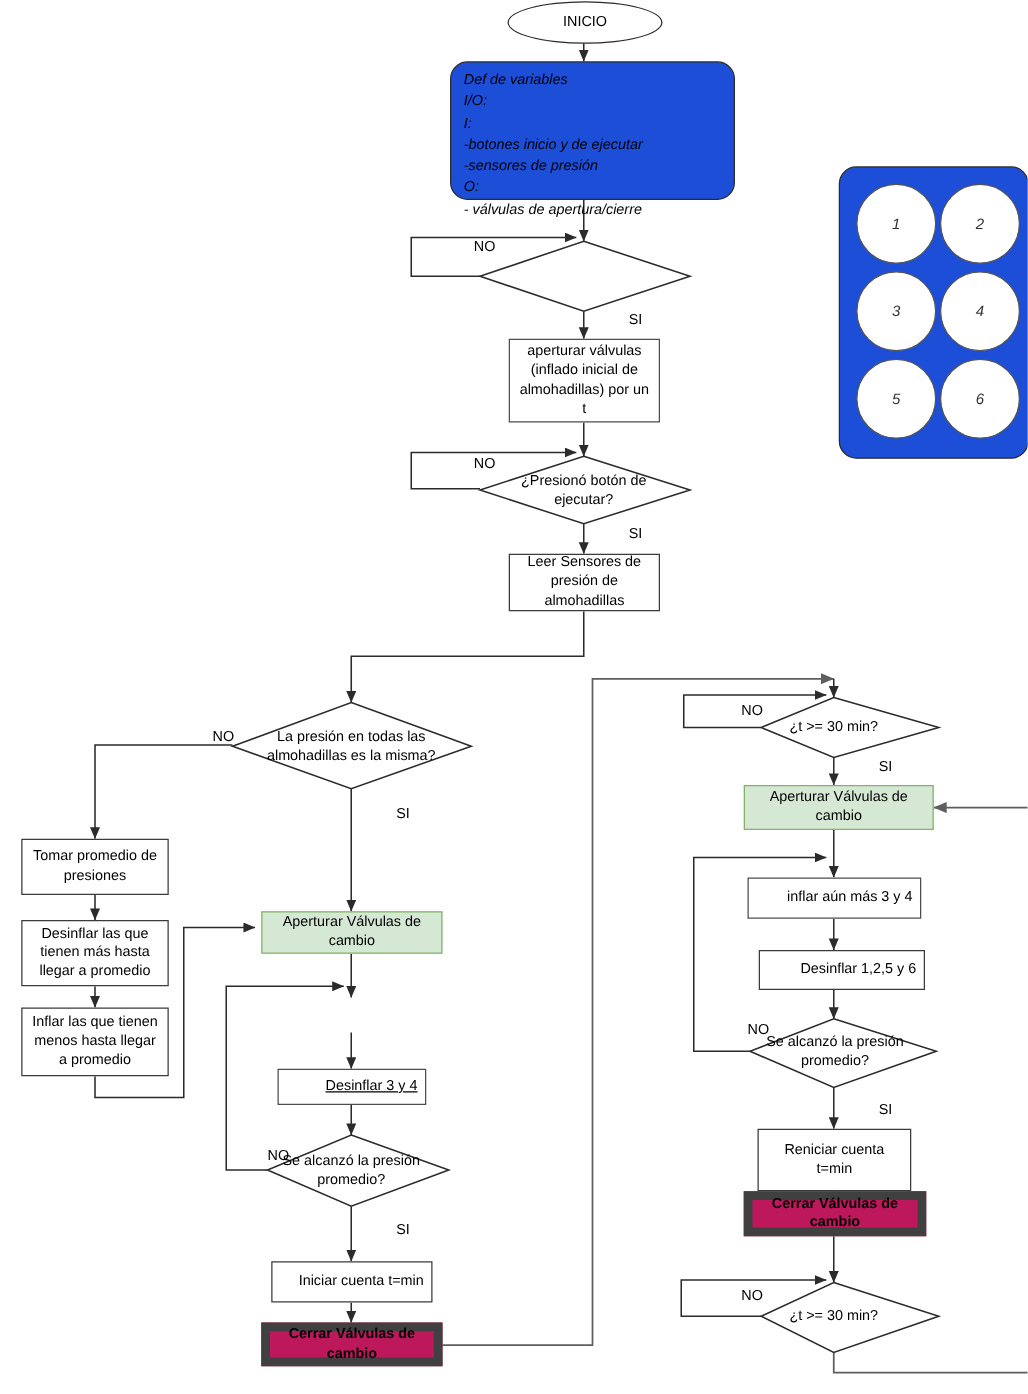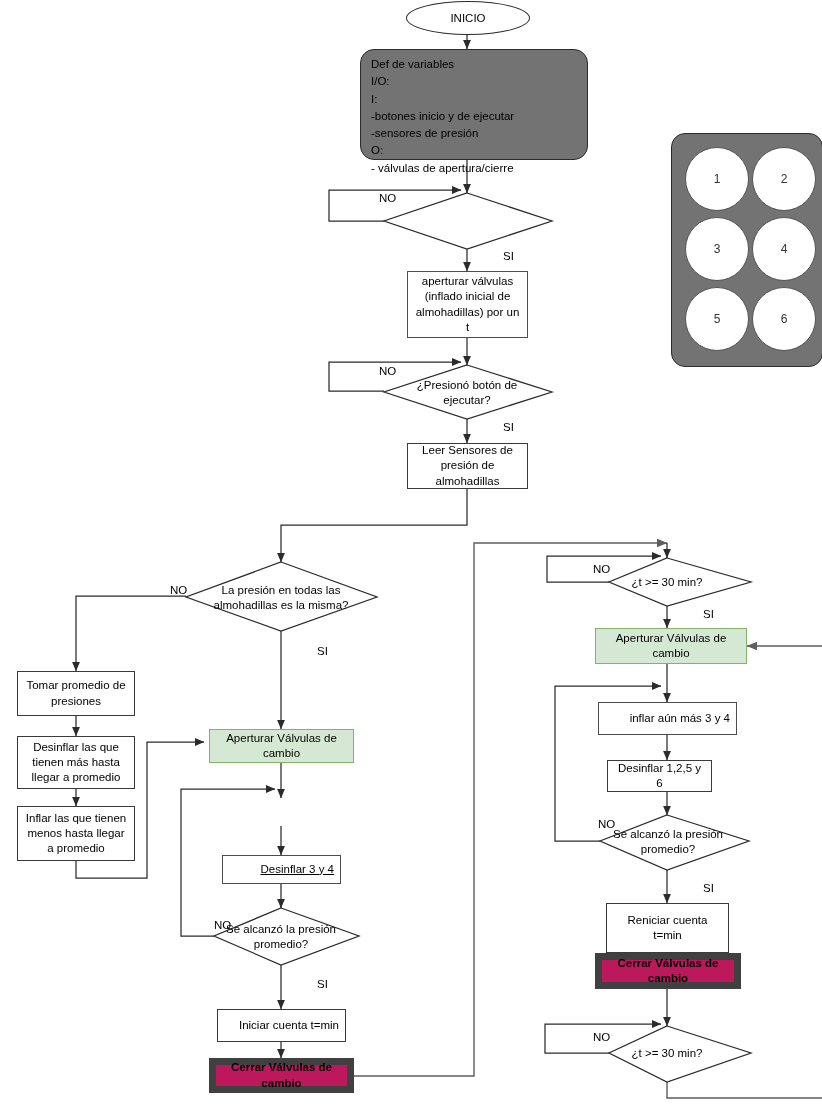--- a/index.html
+++ b/index.html
@@ -1,21 +1,21 @@
 <!DOCTYPE html>
 <html><head>
 <meta charset="utf-8">
 <style>
   html,body{margin:0;padding:0;background:#ffffff;}
   body{font-family:"Liberation Sans","DejaVu Sans",sans-serif;}
   #canvas{position:relative;width:822px;height:1115px;background:#ffffff;overflow:hidden;margin-left:14px;}
   .node{position:absolute;box-sizing:border-box;display:flex;align-items:center;justify-content:center;text-align:center;color:#000;font-size:11.5px;line-height:1.32;}
   .rect{border:1px solid #3b3b3b;background:#ffffff;justify-content:flex-end;}
   .rect.thick{border:1.4px solid #4d4d4d;}
-  .rounded{border:1.2px solid #2b2b2b;background:#737373;border-radius:14px;}
+  .rounded{border:1.2px solid #2b2b2b;background:#1d4ed8;border-radius:14px;font-style:italic;}
   .green{background:#d5e8d4;border:1px solid #82b366;}
   .pink{background:#be185d;border:7px solid #404040;font-weight:bold;}
   .lbl{position:absolute;font-size:11.5px;color:#000;white-space:nowrap;padding-left:28px;}
   .term{position:absolute;border:1.3px solid #2b2b2b;background:#ffffff;border-radius:50%/50%;display:flex;align-items:center;justify-content:center;font-size:11.5px;}
   .diamond-txt{position:absolute;display:flex;align-items:center;justify-content:center;text-align:center;font-size:11.5px;line-height:1.3;pointer-events:none;}
   .pad{padding:0 6px;}
   .defbox{align-items:flex-start;justify-content:flex-start;text-align:left;padding:6px 10px;white-space:pre-line;font-size:11.5px;line-height:1.5;}
   svg.ov{position:absolute;left:0;top:0;width:822px;height:1115px;pointer-events:none;}
   .circ{position:absolute;border:1px solid #555;border-radius:50%;background:#fff;display:flex;align-items:center;justify-content:center;font-size:12px;color:#333;}
 </style>
@@ -208,21 +208,21 @@
   </div>
 
   <div class="node green pad" style="left:581px;top:628px;width:152px;height:36px;">
     <span>Aperturar Válvulas de cambio</span>
   </div>
 
   <div class="node rect thick pad" style="left:584px;top:702px;width:139px;height:33px;">
     <span>inflar aún más 3 y 4</span>
   </div>
 
-  <div class="node rect pad" style="left:593px;top:760px;width:105px;height:32px;">
+  <div class="node rect pad" style="left:593px;top:760px;width:133px;height:32px;">
     <span>Desinflar 1,2,5 y 6</span>
   </div>
 
   <div class="node rect pad" style="left:592px;top:903px;width:123px;height:50px;">
     <span>Reniciar cuenta t=min</span>
   </div>
 
   <div class="node pink pad" style="left:581px;top:953px;width:146px;height:36px;">
     <span>Cerrar Válvulas de cambio</span>
   </div>

